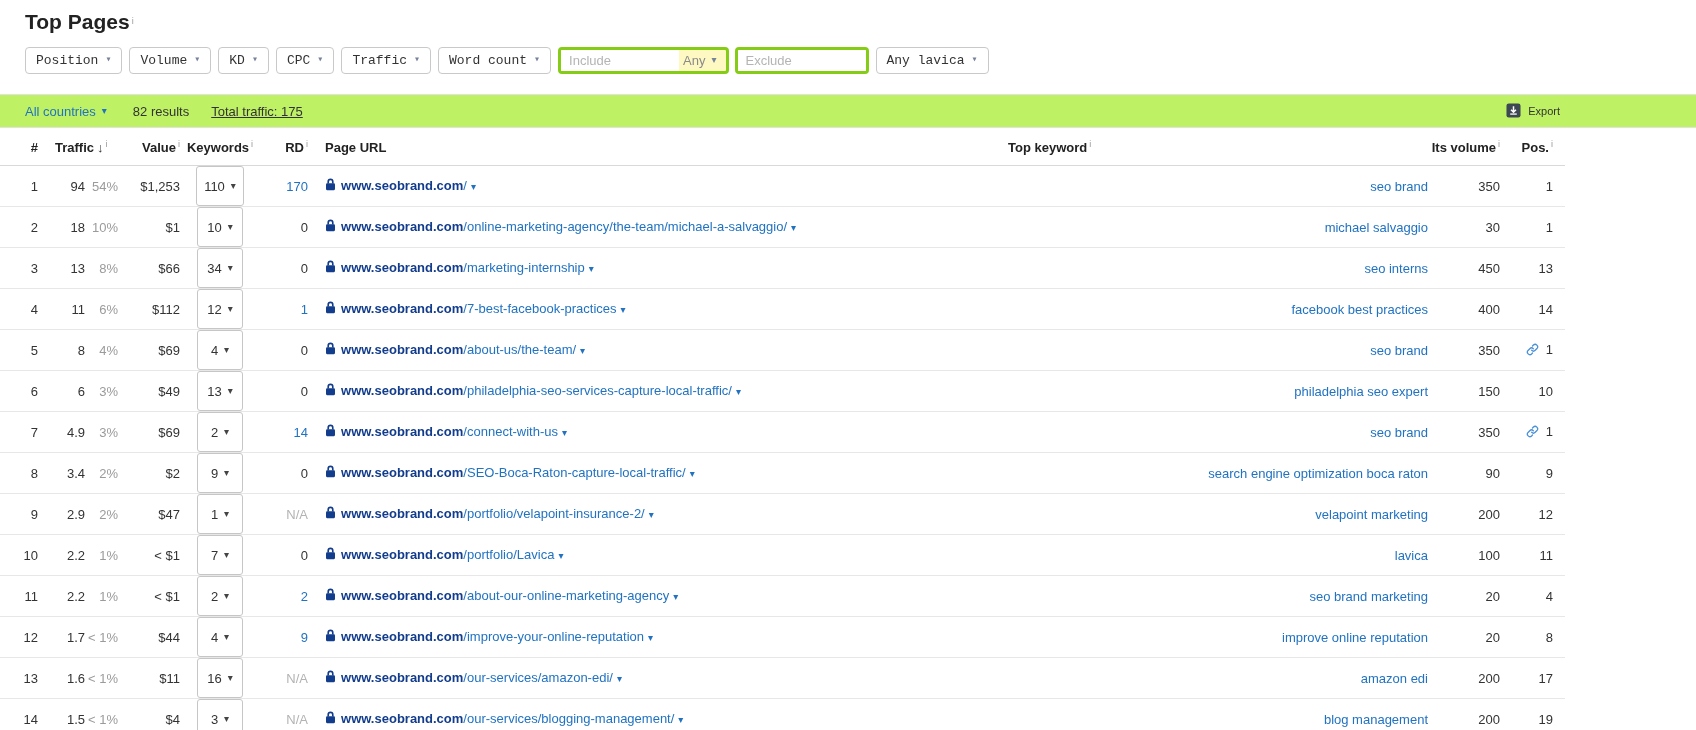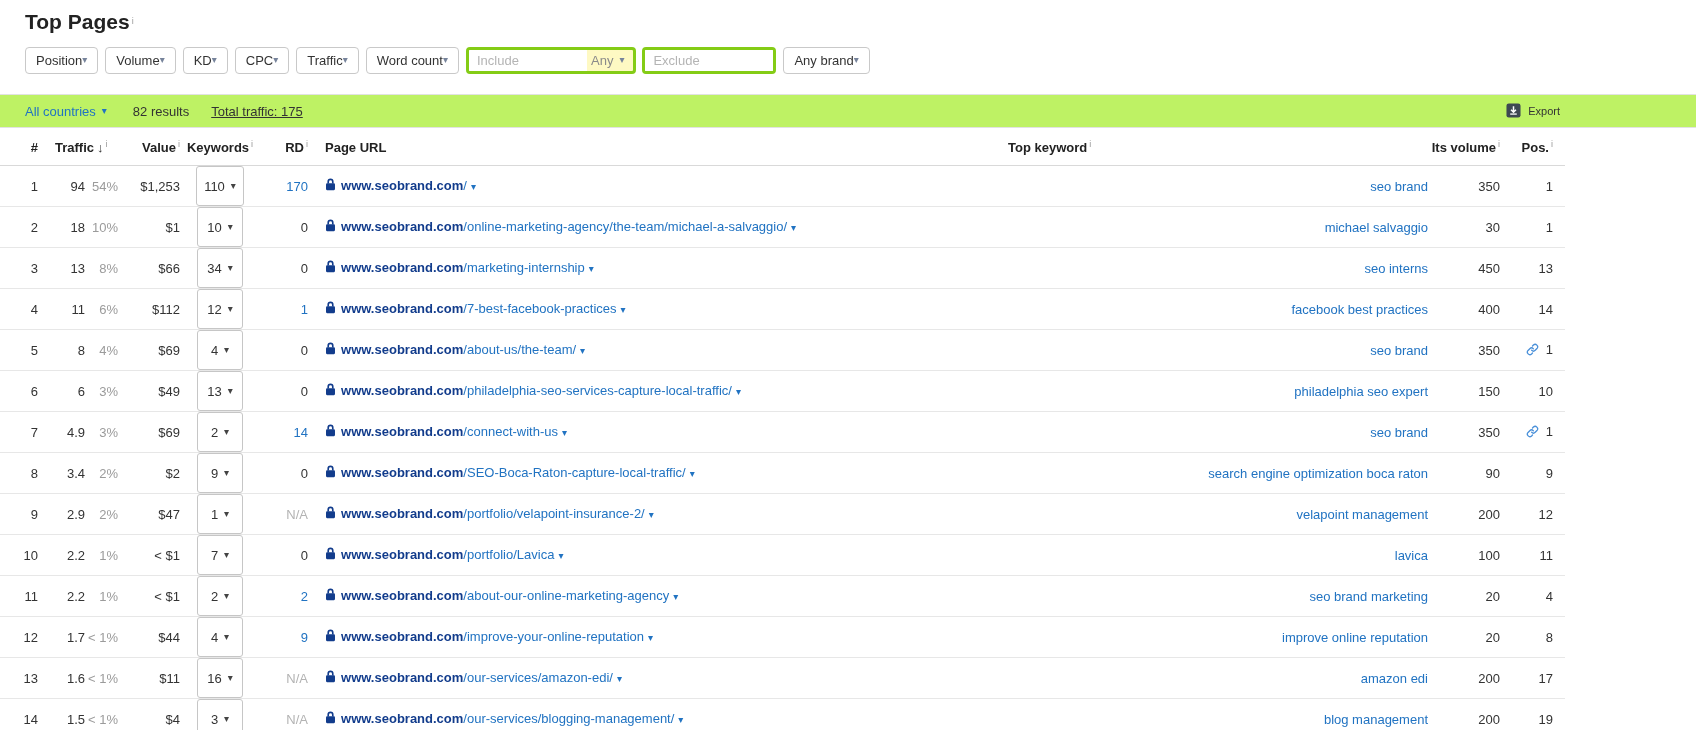--- a/index.html
+++ b/index.html
@@ -12,22 +12,22 @@
 
   
   .page-head { padding:10px 0 0 25px; }
   .page-title { font-size:21px; font-weight:bold; color:#222; display:inline-block; }
   sup.info { color:#9b9b9b; font-size:9px; vertical-align:super; margin-left:2px; font-weight:normal; }
 
   
   .filterbar { display:flex; align-items:center; gap:7px; padding:12px 0 0 25px; height:40px; }
   .fbtn {
     background:#fff; border:1px solid #c9c9c9; border-radius:4px; height:27px;
-    padding:0 10px; font-size:13px; color:#333; display:inline-flex; align-items:center; 
-    font-family:Liberation Sans, sans-serif; cursor:pointer; white-space:nowrap;
+    padding:0 10px; font-size:13px; color:#333; display:inline-flex; align-items:center; gap:7px;
+    font-family:Liberation Mono, monospace; cursor:pointer; white-space:nowrap;
   }
   .caret { font-size:10px; color:#76839b; line-height:1; }
   .caret.blue { color:#2173c2; }
   .caret.dark { color:#444; }
   .inputbox {
     display:inline-flex; align-items:center; border:3px solid #84cc16; border-radius:4px;
     height:27px; background:#fef9c3; overflow:hidden;
   }
   .inputbox input {
     border:none; outline:none; height:100%; padding:0 8px; font-size:13px; font-family:inherit; color:#333; width:120px;
@@ -130,21 +130,21 @@
     <input type="text" placeholder="Include" style="">
     <span class="any-mode">
         <span>Any</span>
         <span class="caret">▾</span>
       </span>
   </span>
   <span class="inputbox exclude-box">
     <input type="text" placeholder="Exclude" style="">
   </span>
   <button class="fbtn">
-      <span>Any brand</span>
+      <span>Any lavica</span>
       <span class="caret">▾</span>
     </button>
 </div>
 
 <div class="infobar">
   <span class="country-sel">
       <span>All countries</span>
       <span class="caret blue">▾</span>
     </span>
   <span class="results-count">82 results</span>
@@ -387,21 +387,21 @@
             <span class="caret dark">▾</span>
           </button>
     </td>
     <td class="c-rd rd-na">N/A</td>
     <td class="c-url">
       <span class="lock"><svg width="11" height="13" viewBox="0 0 12 14">
               <path d="M6 0.5a3.4 3.4 0 0 0-3.4 3.4V6h1.8V3.9a1.6 1.6 0 1 1 3.2 0V6h1.8V3.9A3.4 3.4 0 0 0 6 .5z" fill="#123c8c"></path>
               <rect x="1.1" y="5.6" width="9.8" height="7.6" rx="1.2" fill="#123c8c"></rect>
             </svg></span><a class="domain">www.seobrand.com</a><a class="path">/portfolio/velapoint-insurance-2/</a><span class="url-caret">▾</span>
     </td>
-    <td class="c-topkw"><a class="topkw-link">velapoint management</a></td>
+    <td class="c-topkw"><a class="topkw-link">velapoint marketing</a></td>
     <td class="c-vol">200</td>
     <td class="c-pos"><span>12</span></td>
   </tr>
 
   <tr>
     <td class="c-num">10</td>
     <td class="c-traffic">2.2</td>
     <td class="c-pct">1%</td>
     <td class="c-value">&lt; $1</td>
     <td class="c-kw">

